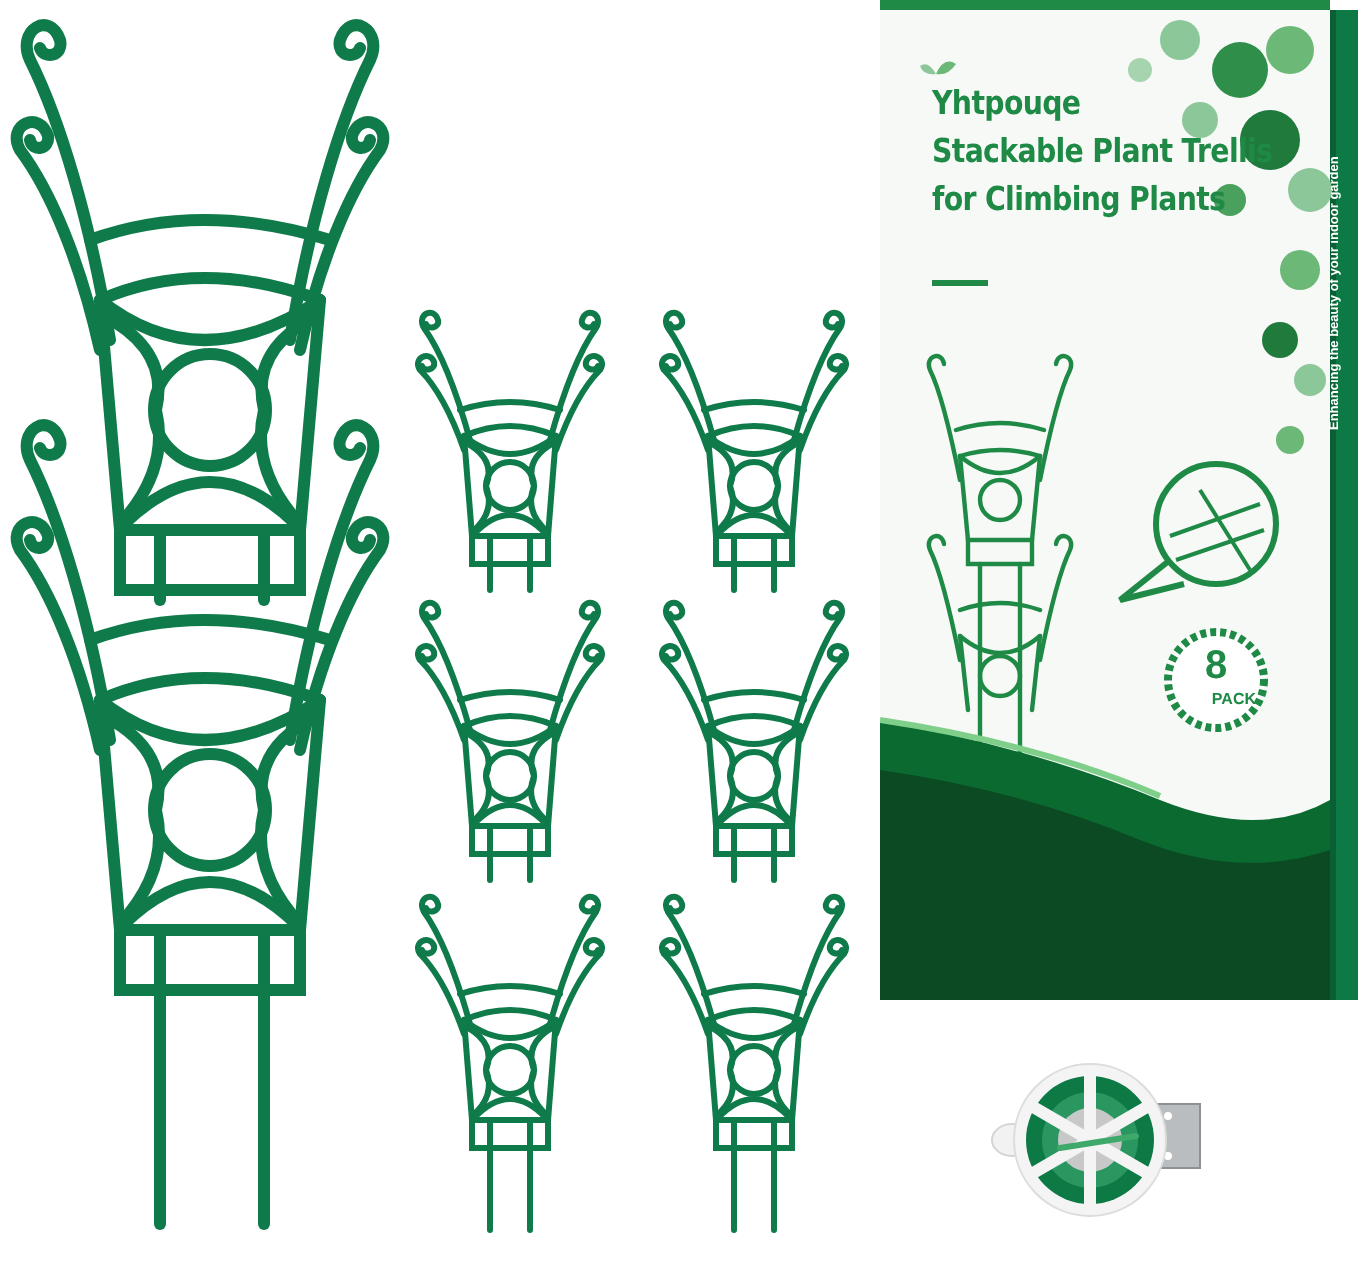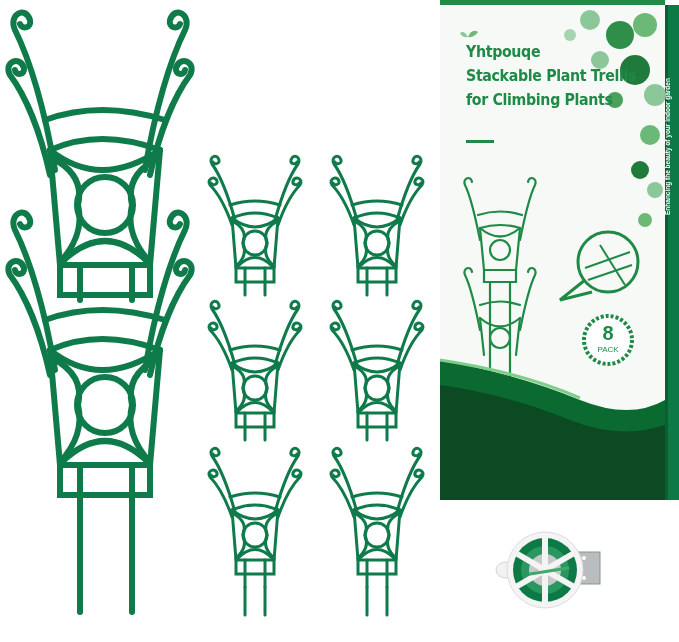--- a/index.html
+++ b/index.html
@@ -3,21 +3,21 @@
 <meta charset="utf-8">
 <style>
   html, body { margin:0; padding:0; background:#ffffff; }
   body { width:679px; height:642px; position:relative; overflow:hidden; font-family:"Liberation Sans", sans-serif; }
   .abs { position:absolute; }
   svg { display:block; }
   .box { left:440px; top:0; width:239px; height:561px; }
   .title { position:absolute; left:26px; top:40px; color:#1e8a46; font-family:"DejaVu Sans", sans-serif; font-weight:bold; font-size:16.5px; line-height:24px; letter-spacing:-0.4px; transform:scaleX(0.86); transform-origin:left top; white-space:nowrap; }
   .spine-text { position:absolute; left:224px; top:215px; color:#ffffff; font-size:6.5px; font-weight:bold; transform:rotate(-90deg); transform-origin:left top; white-space:nowrap; }
   .pack-num { position:absolute; left:148px; top:322px; width:40px; text-align:center; color:#1e8a46; font-size:20px; font-weight:bold; }
-  .pack-label { position:absolute; left:148px; top:345px; width:40px; text-align:center; color:#1e8a46; font-size:8px; font-weight:normal; }
+  .pack-label { position:absolute; left:148px; top:345px; width:40px; text-align:right; color:#1e8a46; font-size:8px; font-weight:bold; }
 </style>
 </head>
 <body>
 
 <div class="abs" style="left:0;top:0;width:210px;height:620px;">
   <svg width="210" height="620" viewBox="0 0 210 620" fill="none" stroke="#0f7a4a" stroke-width="6" stroke-linecap="round">
     <defs>
       <g id="bigUnit">
 
         <path d="M55 170 C45 110 30 60 15 30 C8 15 25 5 30 20 C32 28 22 30 20 24"></path>

